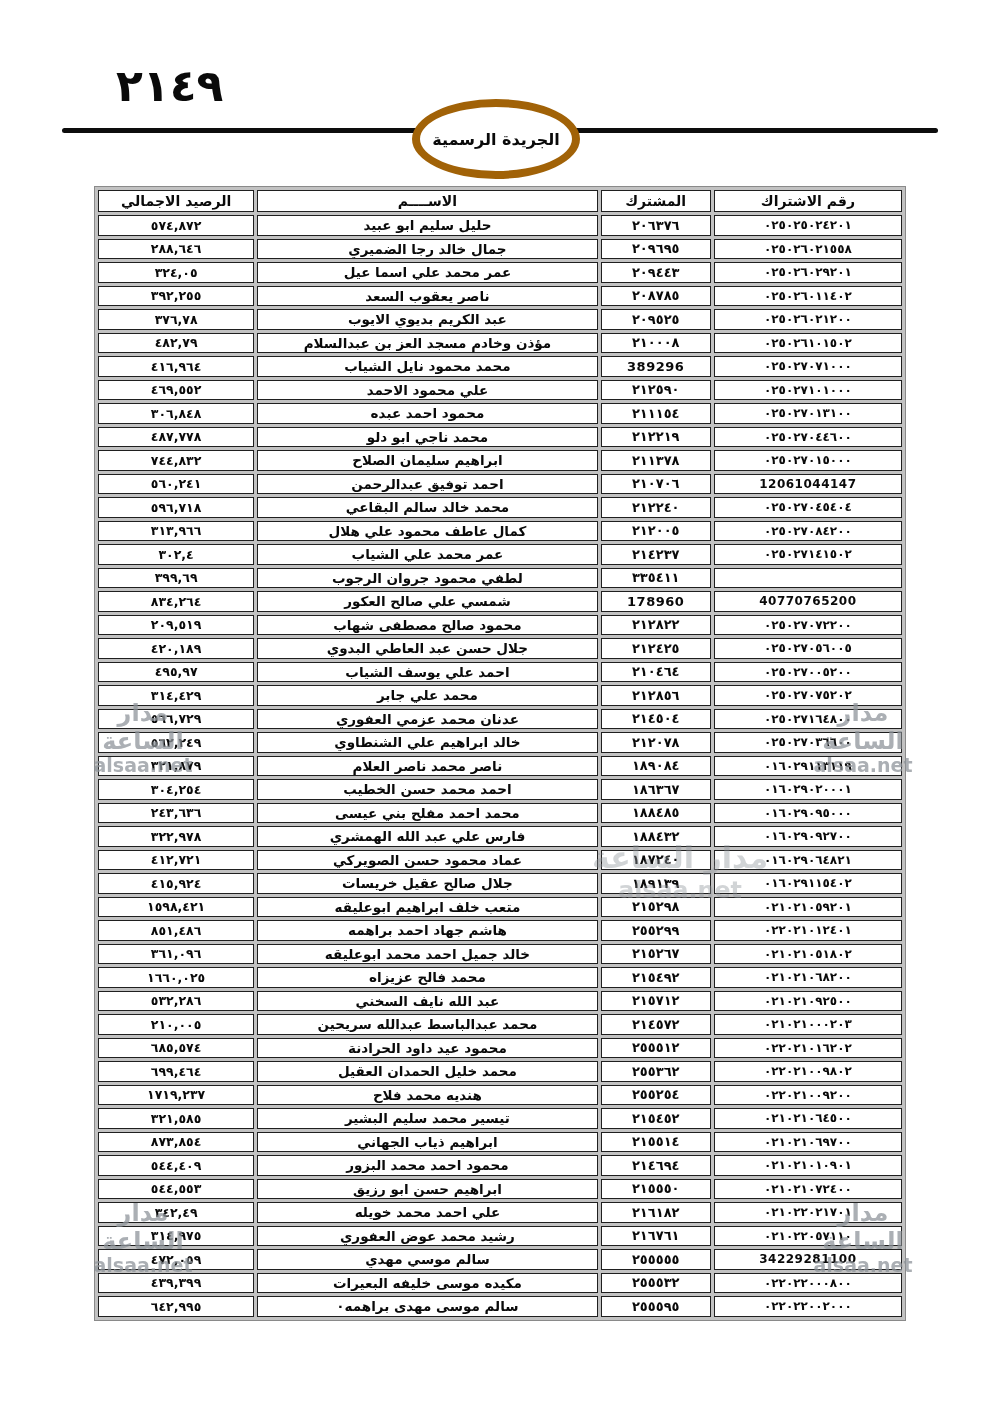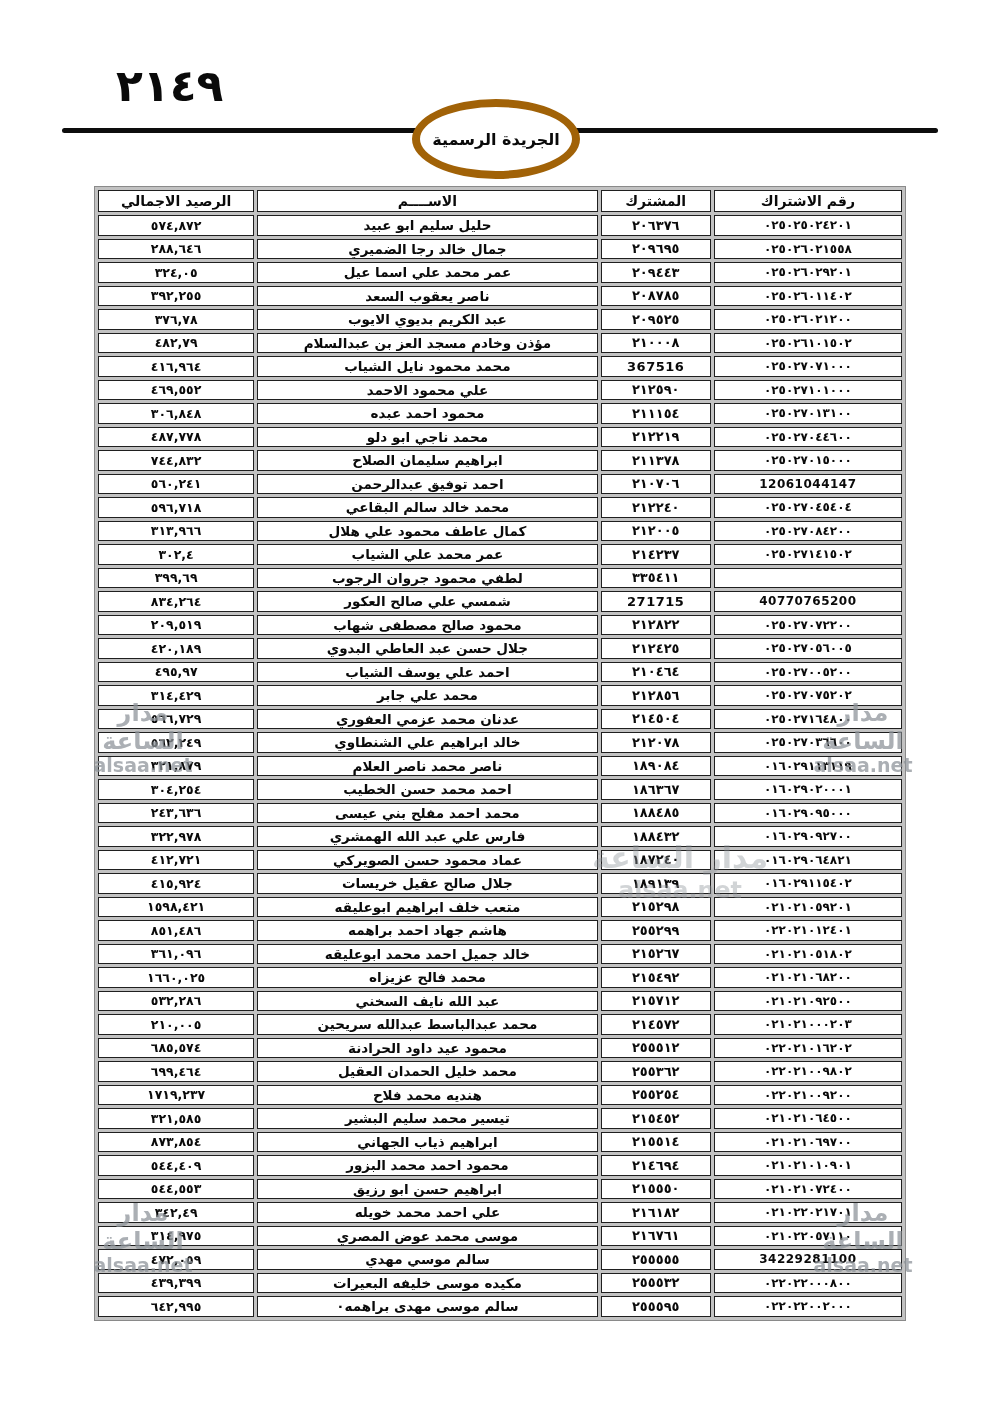--- a/index.html
+++ b/index.html
@@ -113,21 +113,21 @@
         <td class="c-bal">٣٧٦,٧٨</td>
       </tr>
       <tr>
         <td class="c-subno">٠٢٥٠٢٦١٠١٥٠٢</td>
         <td class="c-sub">٢١٠٠٠٨</td>
         <td class="c-name">مؤذن وخادم مسجد العز بن عبدالسلام</td>
         <td class="c-bal">٤٨٢,٧٩</td>
       </tr>
       <tr>
         <td class="c-subno">٠٢٥٠٢٧٠٧١٠٠٠</td>
-        <td class="c-sub">367516</td>
+        <td class="c-sub">389296</td>
         <td class="c-name">محمد محمود نايل الشياب</td>
         <td class="c-bal">٤١٦,٩٦٤</td>
       </tr>
       <tr>
         <td class="c-subno">٠٢٥٠٢٧١٠١٠٠٠</td>
         <td class="c-sub">٢١٢٥٩٠</td>
         <td class="c-name">علي محمود الاحمد</td>
         <td class="c-bal">٤٦٩,٥٥٢</td>
       </tr>
       <tr>
@@ -173,21 +173,21 @@
         <td class="c-bal">٣٠٢,٤</td>
       </tr>
       <tr>
         <td class="c-subno"></td>
         <td class="c-sub">٣٣٥٤١١</td>
         <td class="c-name">لطفي محمود جروان الرجوب</td>
         <td class="c-bal">٣٩٩,٦٩</td>
       </tr>
       <tr>
         <td class="c-subno">40770765200</td>
-        <td class="c-sub">271715</td>
+        <td class="c-sub">178960</td>
         <td class="c-name">شمسي علي صالح العكور</td>
         <td class="c-bal">٨٣٤,٢٦٤</td>
       </tr>
       <tr>
         <td class="c-subno">٠٢٥٠٢٧٠٧٢٢٠٠</td>
         <td class="c-sub">٢١٢٨٢٢</td>
         <td class="c-name">محمود صالح مصطفى شهاب</td>
         <td class="c-bal">٢٠٩,٥١٩</td>
       </tr>
       <tr>
@@ -336,21 +336,21 @@
       </tr>
       <tr>
         <td class="c-subno">٠٢١٠٢٢٠٢١٧٠١</td>
         <td class="c-sub">٢١٦١٨٢</td>
         <td class="c-name">علي احمد محمد خويله</td>
         <td class="c-bal">٣٤٢,٤٩</td>
       </tr>
       <tr>
         <td class="c-subno">٠٢١٠٢٢٠٥٧١١٠</td>
         <td class="c-sub">٢١٦٧٦١</td>
-        <td class="c-name">موسى محمد عوض المصري</td>
+        <td class="c-name">رشيد محمد عوض العفوري</td>
         <td class="c-bal">٣١٤,٩٧٥</td>
       </tr>
       <tr>
         <td class="c-subno">34229281100</td>
         <td class="c-sub">٢٥٥٥٥٥</td>
         <td class="c-name">سالم موسي مهدي</td>
         <td class="c-bal">٤٧٢,٠٥٩</td>
       </tr>
       <tr>
         <td class="c-subno">٠٢٢٠٢٢٠٠٠٨٠٠</td>

